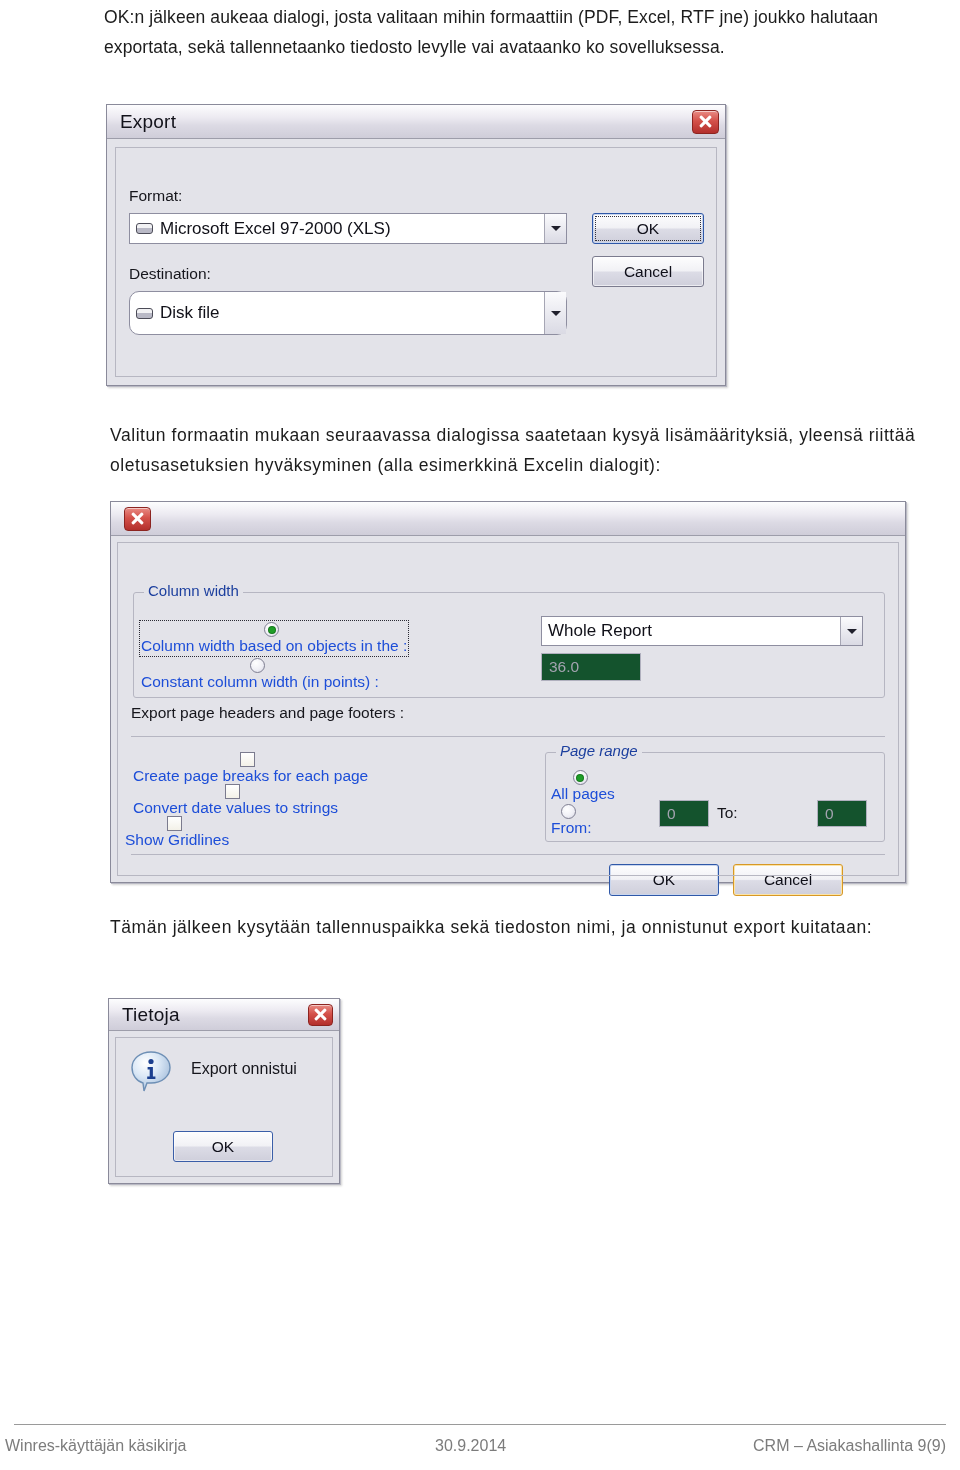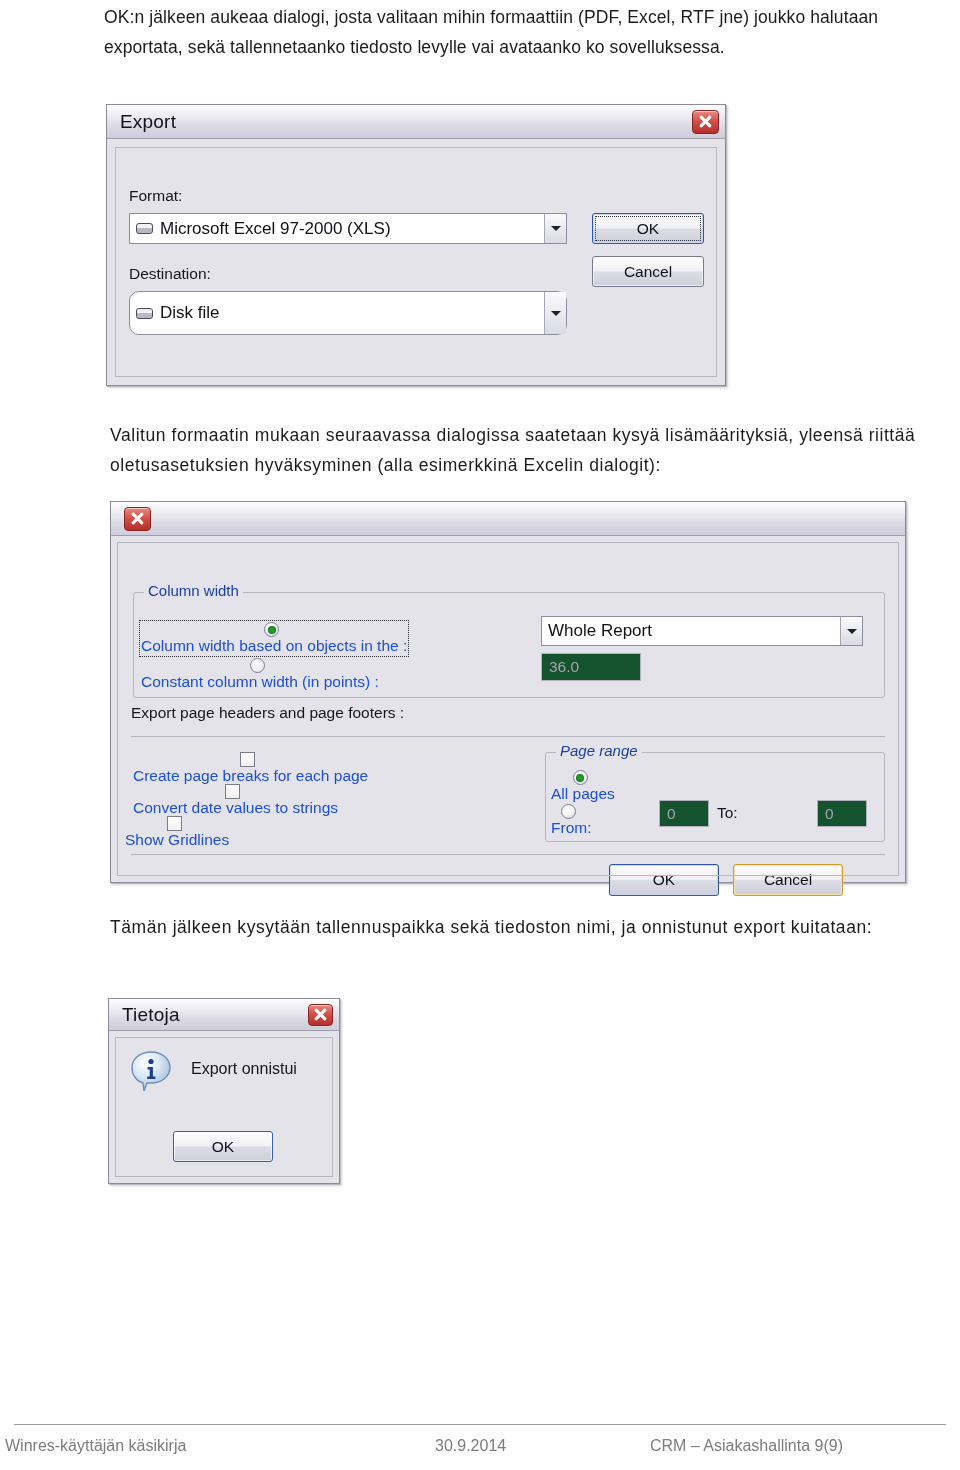--- a/index.html
+++ b/index.html
@@ -197,21 +197,21 @@
   .footer-rule {
     position:absolute; left:14px; right:14px; top:1424px;
     border-top:1px solid #9a9a9a;
   }
   .footer {
     position:absolute; top:1437px; left:5px; right:14px;
     display:flex; font-size:16px; color:#7c7c7c;
   }
   .footer .f1 { width: 430px; }
   .footer .f2 { width: 215px; }
-  .footer .f3 { flex:1; }
+  .footer .f3 { flex:1;text-align:right; }
 </style>
 </head>
 <body>
 
 <div class="prose intro">OK:n jälkeen aukeaa dialogi, josta valitaan mihin formaattiin (PDF, Excel, RTF jne) joukko halutaan exportata, sekä tallennetaanko tiedosto levylle vai avataanko ko sovelluksessa.</div>
 
 <div class="dlg" style="left:106px; top:104px; width:620px; height:282px;">
   <div class="titlebar">
     <span class="title">Export</span>
     <div class="closebtn"></div>

